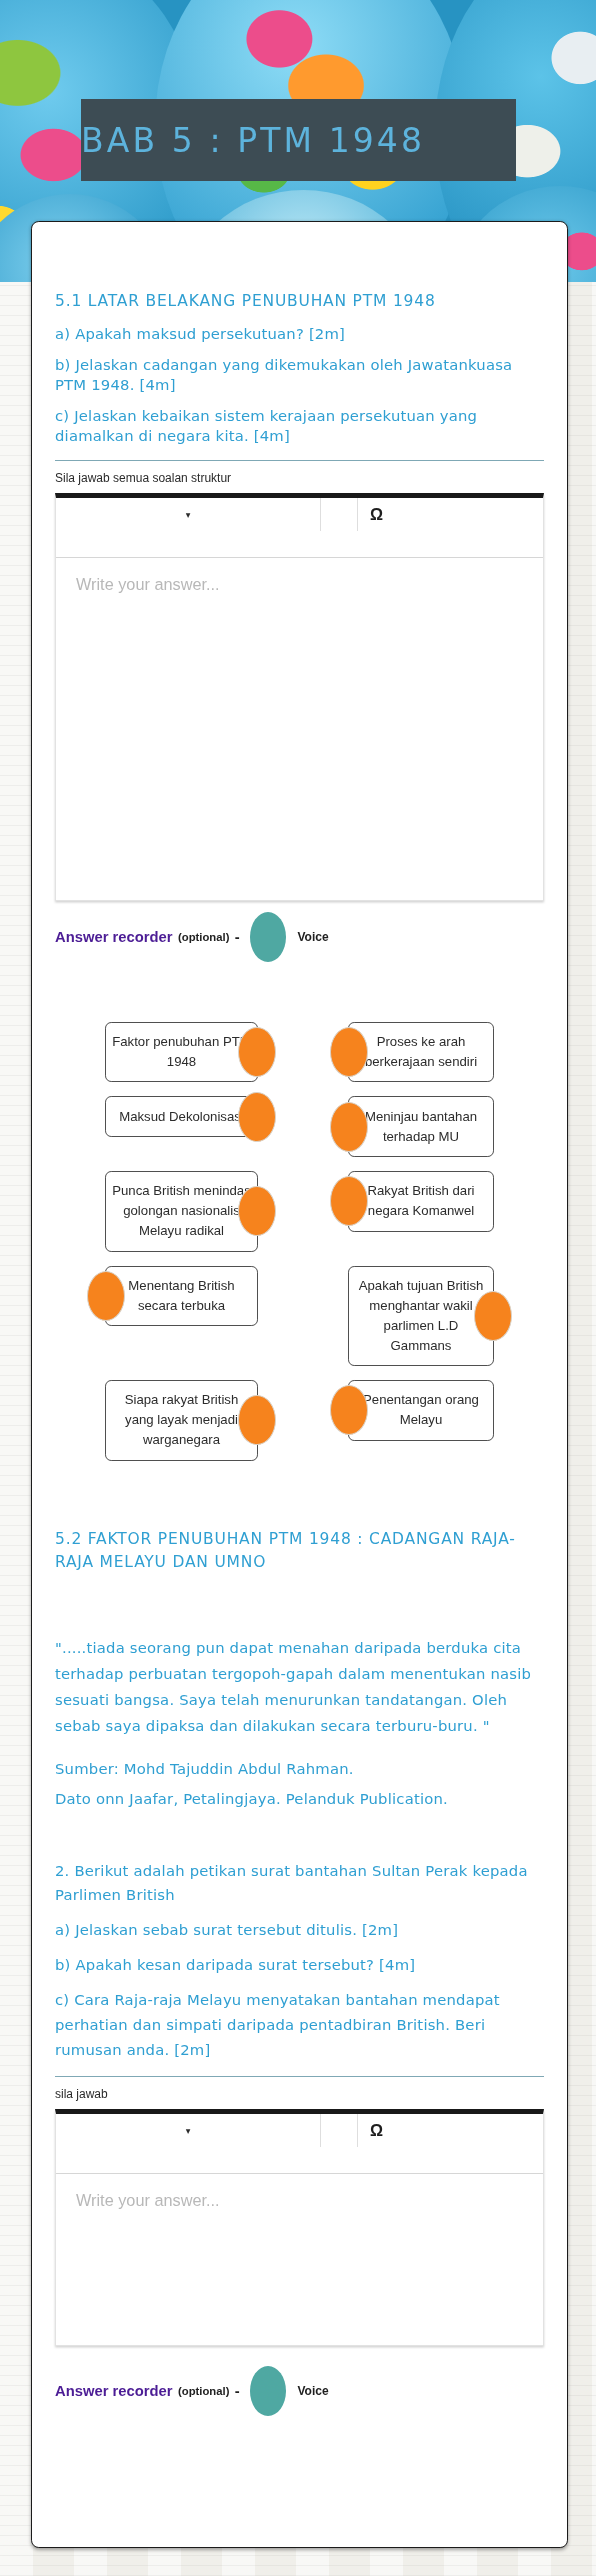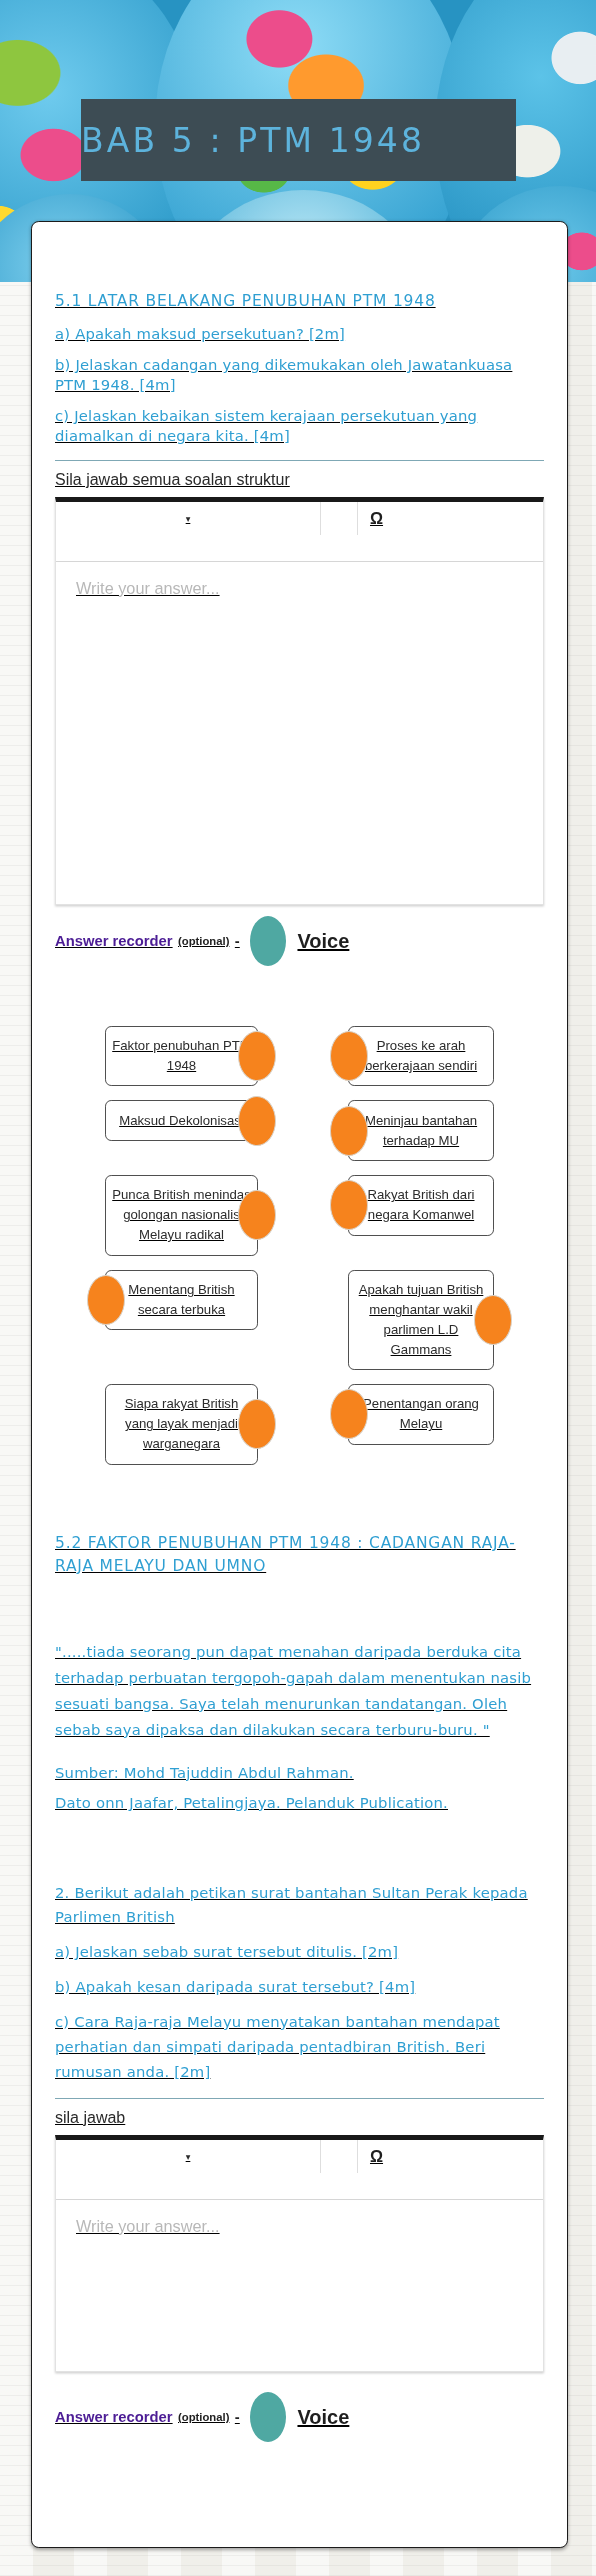--- a/index.html
+++ b/index.html
@@ -54,61 +54,61 @@
         radial-gradient(circle at 45% 35%, #6cc8ea, #2493c3 78%);}
   .title-box{
     position:absolute;left:81px;top:99px;width:435px;height:82px;
     background:#3d4c54;display:flex;align-items:center;justify-content:flex-start;}
   .title-text{font-family:"DejaVu Sans",sans-serif;font-size:33px;letter-spacing:3.1px;color:#5db3dc;font-weight:400;white-space:nowrap;}
   
   .card{
     position:absolute;left:31px;top:221px;width:537px;height:2327px;
     background:#ffffff;border:1.2px solid #1b1b1b;border-radius:7.8px;
     box-shadow:0 1.6px 3.9px rgba(0,0,0,0.35);
-    padding:0 23px;box-sizing:border-box;overflow:hidden;text-decoration:underline;}
+    padding:0 23px;box-sizing:border-box;overflow:hidden;}
   .hand{font-family:"DejaVu Sans",sans-serif;color:#2f9fd2;letter-spacing:0.2px;}
   .s-heading{margin-top:68px;font-size:15.5px;line-height:23px;letter-spacing:0.8px;}
   .t-body{font-size:14.8px;line-height:20px;}
   .para-intro{margin-top:33px;}
   .q-line{margin-top:11px;}
   hr.rule{border:none;border-top:0.8px solid #7fa8b5;margin:14px 0 0 0;}
-  .answer-label{margin-top:10px;font-size:16px;color:#2a2a2a;font-weight:500;}
+  .answer-label{margin-top:10px;font-size:12px;color:#2a2a2a;font-weight:500;}
   
   .answer-block{margin-top:7.8px;border:0.8px solid #e2e2e2;border-top:5.4px solid #191919;
     box-shadow:0 1.6px 2.3px rgba(0,0,0,0.18);background:#fff;}
   .toolbar{height:59px;border-bottom:1.6px solid #d6d6d6;display:flex;align-items:flex-start;}
   .tb-cell1{width:264px;display:flex;justify-content:center;padding-top:11.7px;font-size:9.3px;color:#2b2b2b;}
   .tb-rule{width:0.8px;height:33px;background:#dedede;}
   .tb-cell2{width:36px;height:33px;}
   .tb-omega{padding:7px 0 0 12.4px;font-size:16.3px;font-weight:600;color:#1e1e1e;}
   .write-area{padding:17px 20px;box-sizing:border-box;font-size:16.3px;color:#b8b8b8;}
   .wa-tall{height:342px;}
   .wa-short{height:171px;}
   
   .recorder{display:flex;align-items:center;margin-top:11px;height:51px;}
   .rec-main{font-weight:700;font-size:14.8px;color:#4c1d95;}
   .rec-opt{font-weight:700;font-size:11.3px;color:#1f1f1f;margin-left:5.4px;}
   .rec-dash{font-weight:700;font-size:14.8px;color:#1f1f1f;margin-left:5.4px;}
   .voice-circle{width:36px;height:50px;border-radius:50%;background:#4fa8a2;margin:0 11.7px 0 10px;flex:none;}
-  .voice-label{font-weight:700;font-size:20px;color:#1f1f1f;}
+  .voice-label{font-weight:700;font-size:12px;color:#1f1f1f;}
   
   .match-grid{margin:59px 0 0 50px;display:grid;grid-template-columns:153px 146px;
     column-gap:90px;row-gap:14px;align-items:start;}
   .match-box{position:relative;border:1.1px solid #4f4f4f;border-radius:6.2px;
     padding:9.3px 6.2px;text-align:center;font-size:13.2px;line-height:20px;color:#2c2c2c;background:#fff;box-sizing:border-box;}
   .dot{position:absolute;top:50%;width:36px;height:48px;transform:translateY(-50%);
     background:#f6831d;border:1.6px solid #d9d2c8;border-radius:50%;z-index:2;}
   .dot-right{right:-19.4px;}
   .dot-left{left:-19.4px;}
   
   .s2-heading{margin-top:67px;}
   .quote{margin-top:61px;line-height:26px;}
   .source1{margin-top:20px;}
   .source2{margin-top:10px;}
-  .q2-intro{margin-top:68px;line-height:24px;}
+  .q2-intro{margin-top:50px;line-height:24px;}
   .q2-line{margin-top:10px;line-height:25px;}
 </style>
 </head>
 <body>
 
 <div class="header-img">
   <div class="globe g1"></div>
   <div class="globe g2"></div>
   <div class="globe g3"></div>
   <div class="globe g5"></div>

